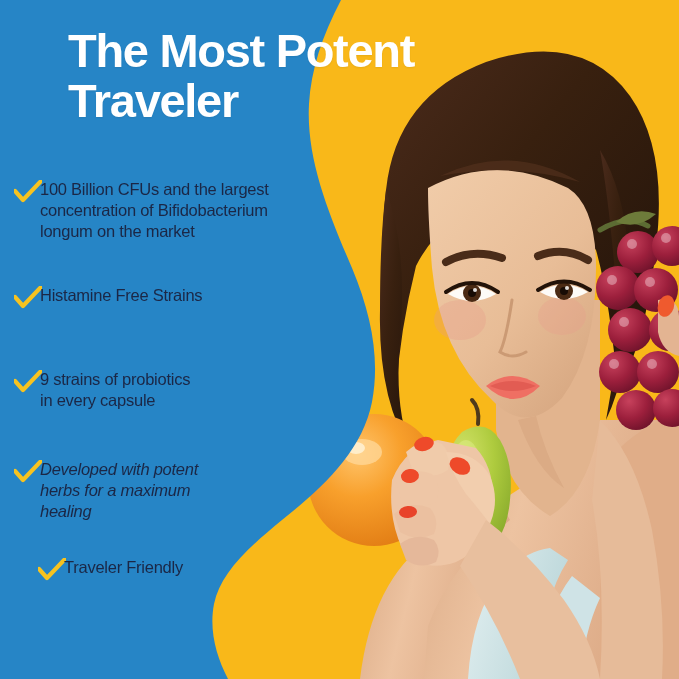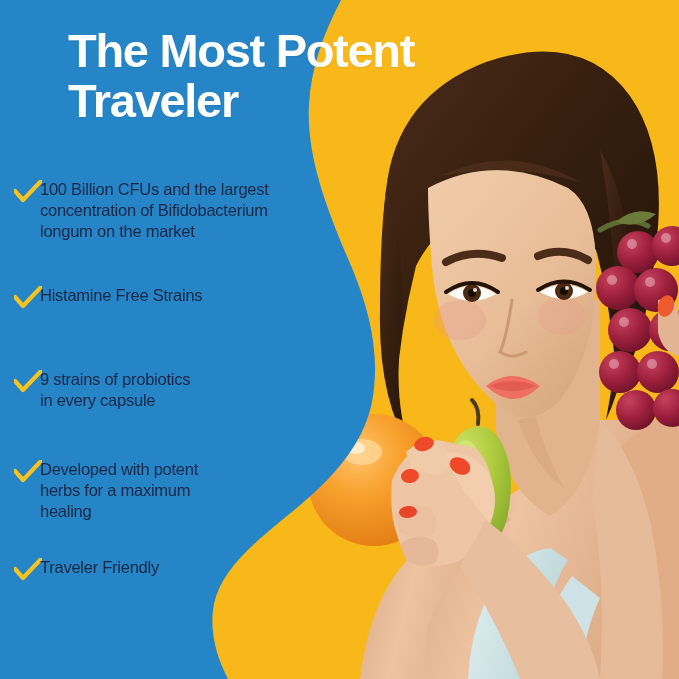--- a/index.html
+++ b/index.html
@@ -39,22 +39,22 @@
   .bullet{ position:absolute; display:flex; align-items:flex-start; }
   .bullet .tick{ width:40px; flex:0 0 40px; padding-left:14px; padding-top:2px; }
   .bullet .tick svg{ display:block; }
   .bullet .txt{
     color:#1b2746; font-size:16.5px; line-height:1.28;
     letter-spacing:-.25px; white-space:pre-line; padding-top:1px;
   }
   #b1{ top:0px; }
   #b2{ top:106px; }
   #b3{ top:190px; }
-  #b4{ top:280px; }
-  #b5{ top:378px; }
+  #b4{ top:280px;font-style:italic; }
+  #b5{ top:378px;margin-left:24px; }
 </style>
 </head>
 <body>
 
 <div class="banner">
 
   <div class="bg-yellow"></div>
 
   <div class="photo">
     <svg width="379" height="679" viewBox="0 0 379 679" xmlns="http://www.w3.org/2000/svg">

